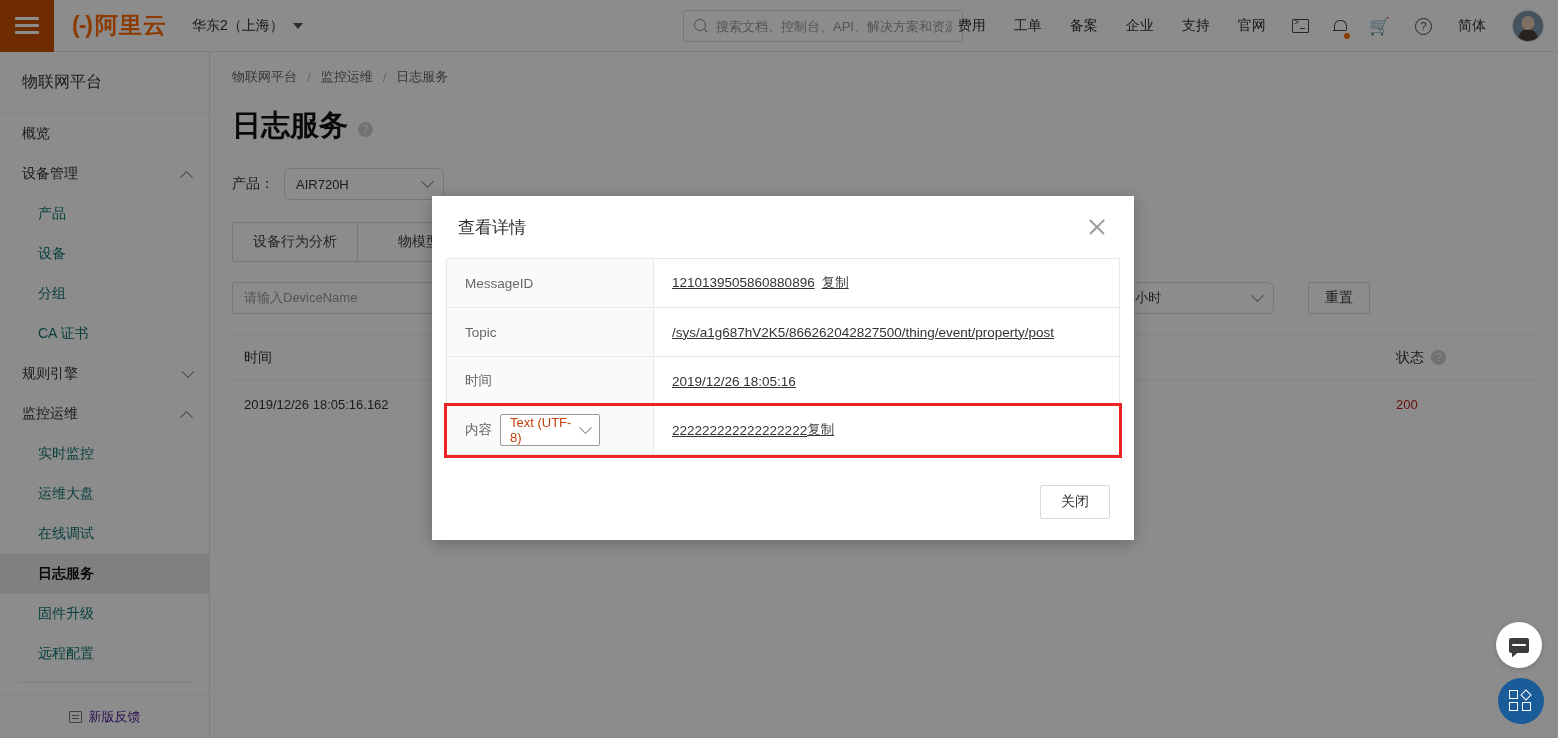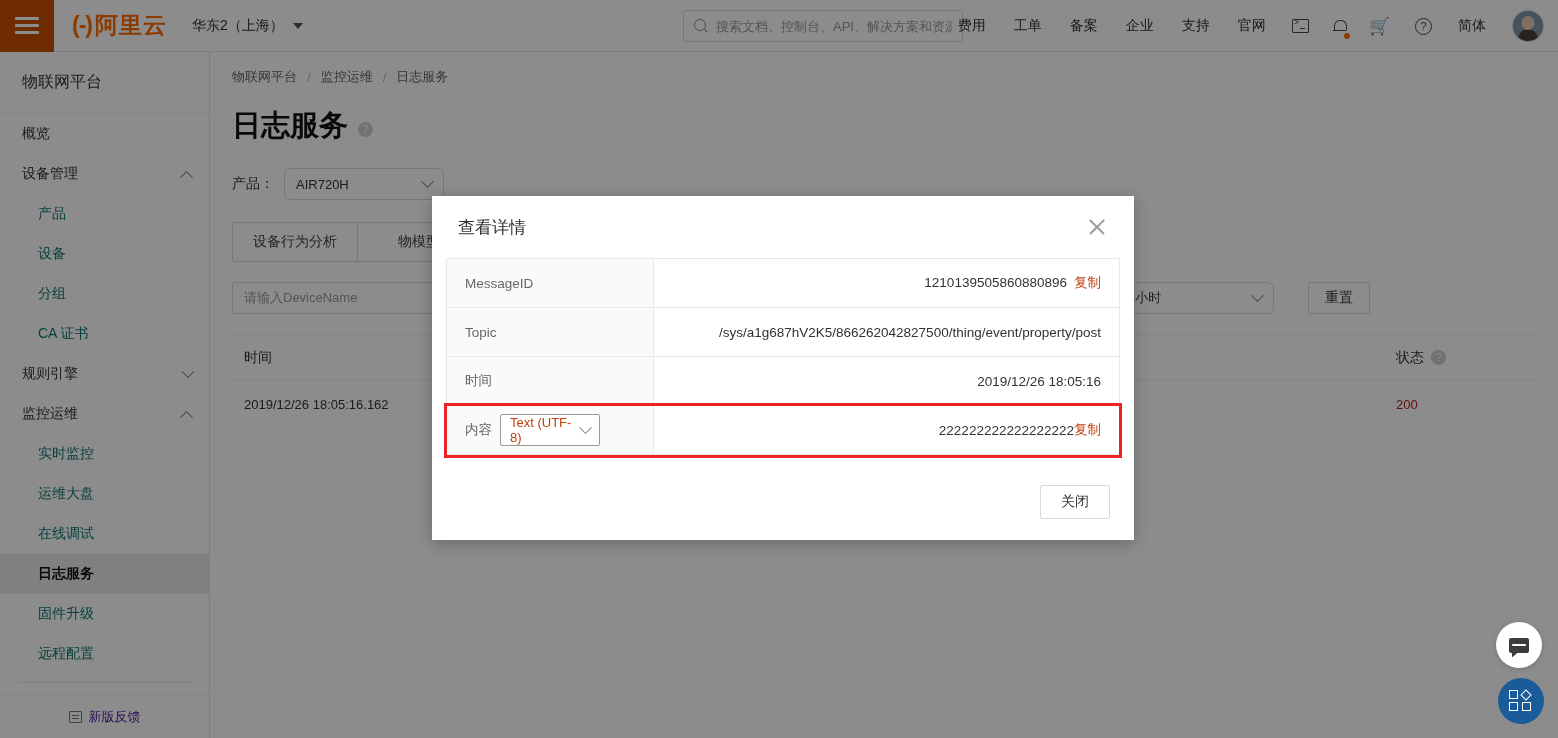--- a/index.html
+++ b/index.html
@@ -265,24 +265,24 @@
     margin: 0 14px; border: 1px solid #e8e8e8; border-bottom: none;
   }
   .d-row { display: flex; min-height: 49px; border-bottom: 1px solid #e8e8e8; }
   .d-row:last-child { border-bottom: 1px solid #e8e8e8; }
   .d-key {
     width: 207px; background: #fafafa; border-right: 1px solid #e8e8e8;
     display: flex; align-items: center; padding: 0 0 0 18px;
     font-size: 13.5px; color: #666; gap: 8px;
   }
   .d-val {
-    flex: 1; display: flex; align-items: center; justify-content: flex-end;
-    padding: 0 18px 0 18px; font-size: 13.5px; color: #333;
-  }
-  .copy-link { color: #c2410c; cursor: pointer; font-size: 13.5px; }
+    flex: 1; display: flex; align-items: center; justify-content: flex-start;
+    padding: 0 18px 0 18px; font-size: 13.5px; color: #333; text-decoration: underline;
+  }
+  .copy-link { color: #404040; cursor: pointer; font-size: 13.5px; }
   .d-val .inline { display: flex; align-items: baseline; gap: 7px; }
 
   #row-content {
     position: relative;
     outline: 3px solid #ee2222;
     outline-offset: 0px;
   }
   #enc-select {
     height: 32px; width: 100px; border: 1px solid #9a9a9a; background: #fff;
     display: flex; align-items: center; justify-content: space-between;

